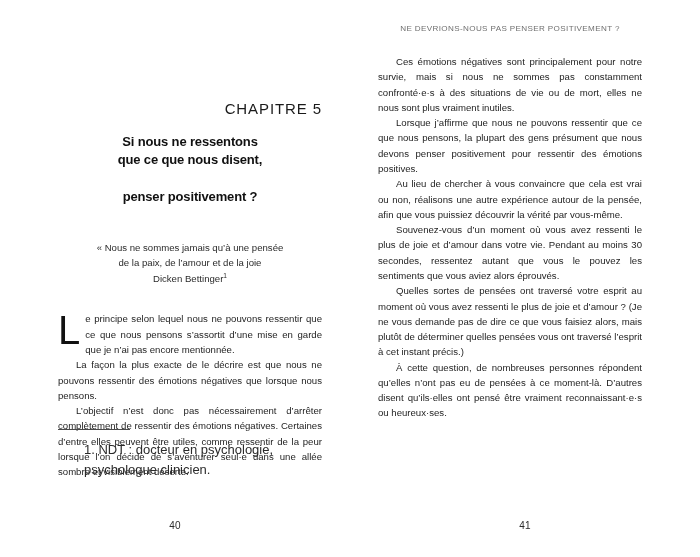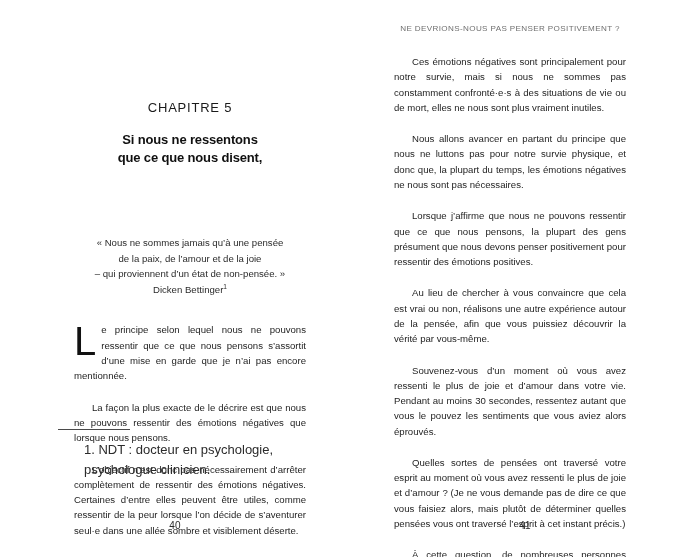--- a/index.html
+++ b/index.html
@@ -34,22 +34,22 @@
 
   
   .page-left {
     padding: 0 28px 0 58px;
   }
   .page-right {
     padding: 0 58px 0 28px;
   }
 
   .chapter-label {
-    text-align: center;
-    font-size: 13px;
+    text-align: right;
+    font-size: 15px;
     letter-spacing: 0.06em;
     color: #1a1a1a;
     margin-top: 100px;
     font-weight: 400;
   }
 
   .chapter-title {
     text-align: center;
     font-size: 13px;
     line-height: 1.42;
@@ -57,41 +57,41 @@
     letter-spacing: -0.012em;
     margin-top: 16px;
     color: #101010;
   }
 
   .epigraph {
     text-align: center;
     font-size: 9.6px;
     line-height: 1.62;
     color: #2b2b2b;
-    margin-top: 49px;
+    margin-top: 33px;
   }
   .epigraph .attrib {
     display: block;
     margin-top: 0px;
   }
   .epigraph sup {
     font-size: 6.6px;
     vertical-align: super;
     line-height: 0;
   }
 
   .body-block {
     margin-top: 25px;
   }
 
   p.body {
     font-size: 9.6px;
     line-height: 1.595;
     text-align: justify;
-    margin: 16px;
+    margin: 0;
     text-indent: 18px;
     color: #1e1e1e;
     hyphens: manual;
   }
   p.body.first {
     text-indent: 0;
   }
 
   
   p.dropcap-para {
@@ -174,26 +174,26 @@
 <div class="spread">
 
   <div class="page page-left">
 
     <div class="chapter-label">CHAPITRE 5</div>
 
     <h1 class="chapter-title">
       <span>Si nous ne ressentons</span><br>
       <span>que ce que nous disent,</span><br>
       <br>
+      <span>penser positivement ?</span>
     </h1>
 
     <div class="epigraph">
       <span>« Nous ne sommes jamais qu’à une pensée</span><br>
       <span>de la paix, de l’amour et de la joie</span><br>
-      <span>– qui proviennent d’un état de non-pensée. »</span>
       <span class="attrib"><span>Dicken Bettinger</span><sup>1</sup></span>
     </div>
 
     <div class="body-block">
       <p class="body first dropcap-para"><span class="dropcap">L</span><span>e principe selon lequel nous ne pouvons ressentir que ce que nous pensons s’assortit d’une mise en garde que je n’ai pas encore mentionnée.</span></p>
 
       <p class="body">La façon la plus exacte de le décrire est que nous ne pouvons ressentir des émotions négatives que lorsque nous pensons.</p>
       <p class="body">L’objectif n’est donc pas nécessairement d’arrêter complètement de ressentir des émotions négatives. Certaines d’entre elles peuvent être utiles, comme ressentir de la peur lorsque l’on décide de s’aventurer seul·e dans une allée sombre et visiblement déserte.</p>
     </div>
 
@@ -204,21 +204,20 @@
 
     <div class="folio">40</div>
   </div>
 
   <div class="page page-right">
 
     <div class="running-head">NE DEVRIONS-NOUS PAS PENSER POSITIVEMENT ?</div>
 
     <div class="right-body">
       <p class="body">Ces émotions négatives sont principalement pour notre survie, mais si nous ne sommes pas constamment confronté·e·s à des situations de vie ou de mort, elles ne nous sont plus vraiment inutiles.</p>
-      <p class="body">Nous allons avancer en partant du principe que nous ne luttons pas pour notre survie physique, et donc que, la plupart du temps, les émotions négatives ne nous sont pas nécessaires.</p>
       <p class="body">Lorsque j’affirme que nous ne pouvons ressentir que ce que nous pensons, la plupart des gens présument que nous devons penser positivement pour ressentir des émotions positives.</p>
       <p class="body">Au lieu de chercher à vous convaincre que cela est vrai ou non, réalisons une autre expérience autour de la pensée, afin que vous puissiez découvrir la vérité par vous-même.</p>
       <p class="body">Souvenez-vous d’un moment où vous avez ressenti le plus de joie et d’amour dans votre vie. Pendant au moins 30 secondes, ressentez autant que vous le pouvez les sentiments que vous aviez alors éprouvés.</p>
       <p class="body">Quelles sortes de pensées ont traversé votre esprit au moment où vous avez ressenti le plus de joie et d’amour ? (Je ne vous demande pas de dire ce que vous faisiez alors, mais plutôt de déterminer quelles pensées vous ont traversé l’esprit à cet instant précis.)</p>
       <p class="body">À cette question, de nombreuses personnes répondent qu’elles n’ont pas eu de pensées à ce moment-là. D’autres disent qu’ils·elles ont pensé être vraiment reconnaissant·e·s ou heureux·ses.</p>
     </div>
 
     <div class="folio">41</div>
   </div>
 

